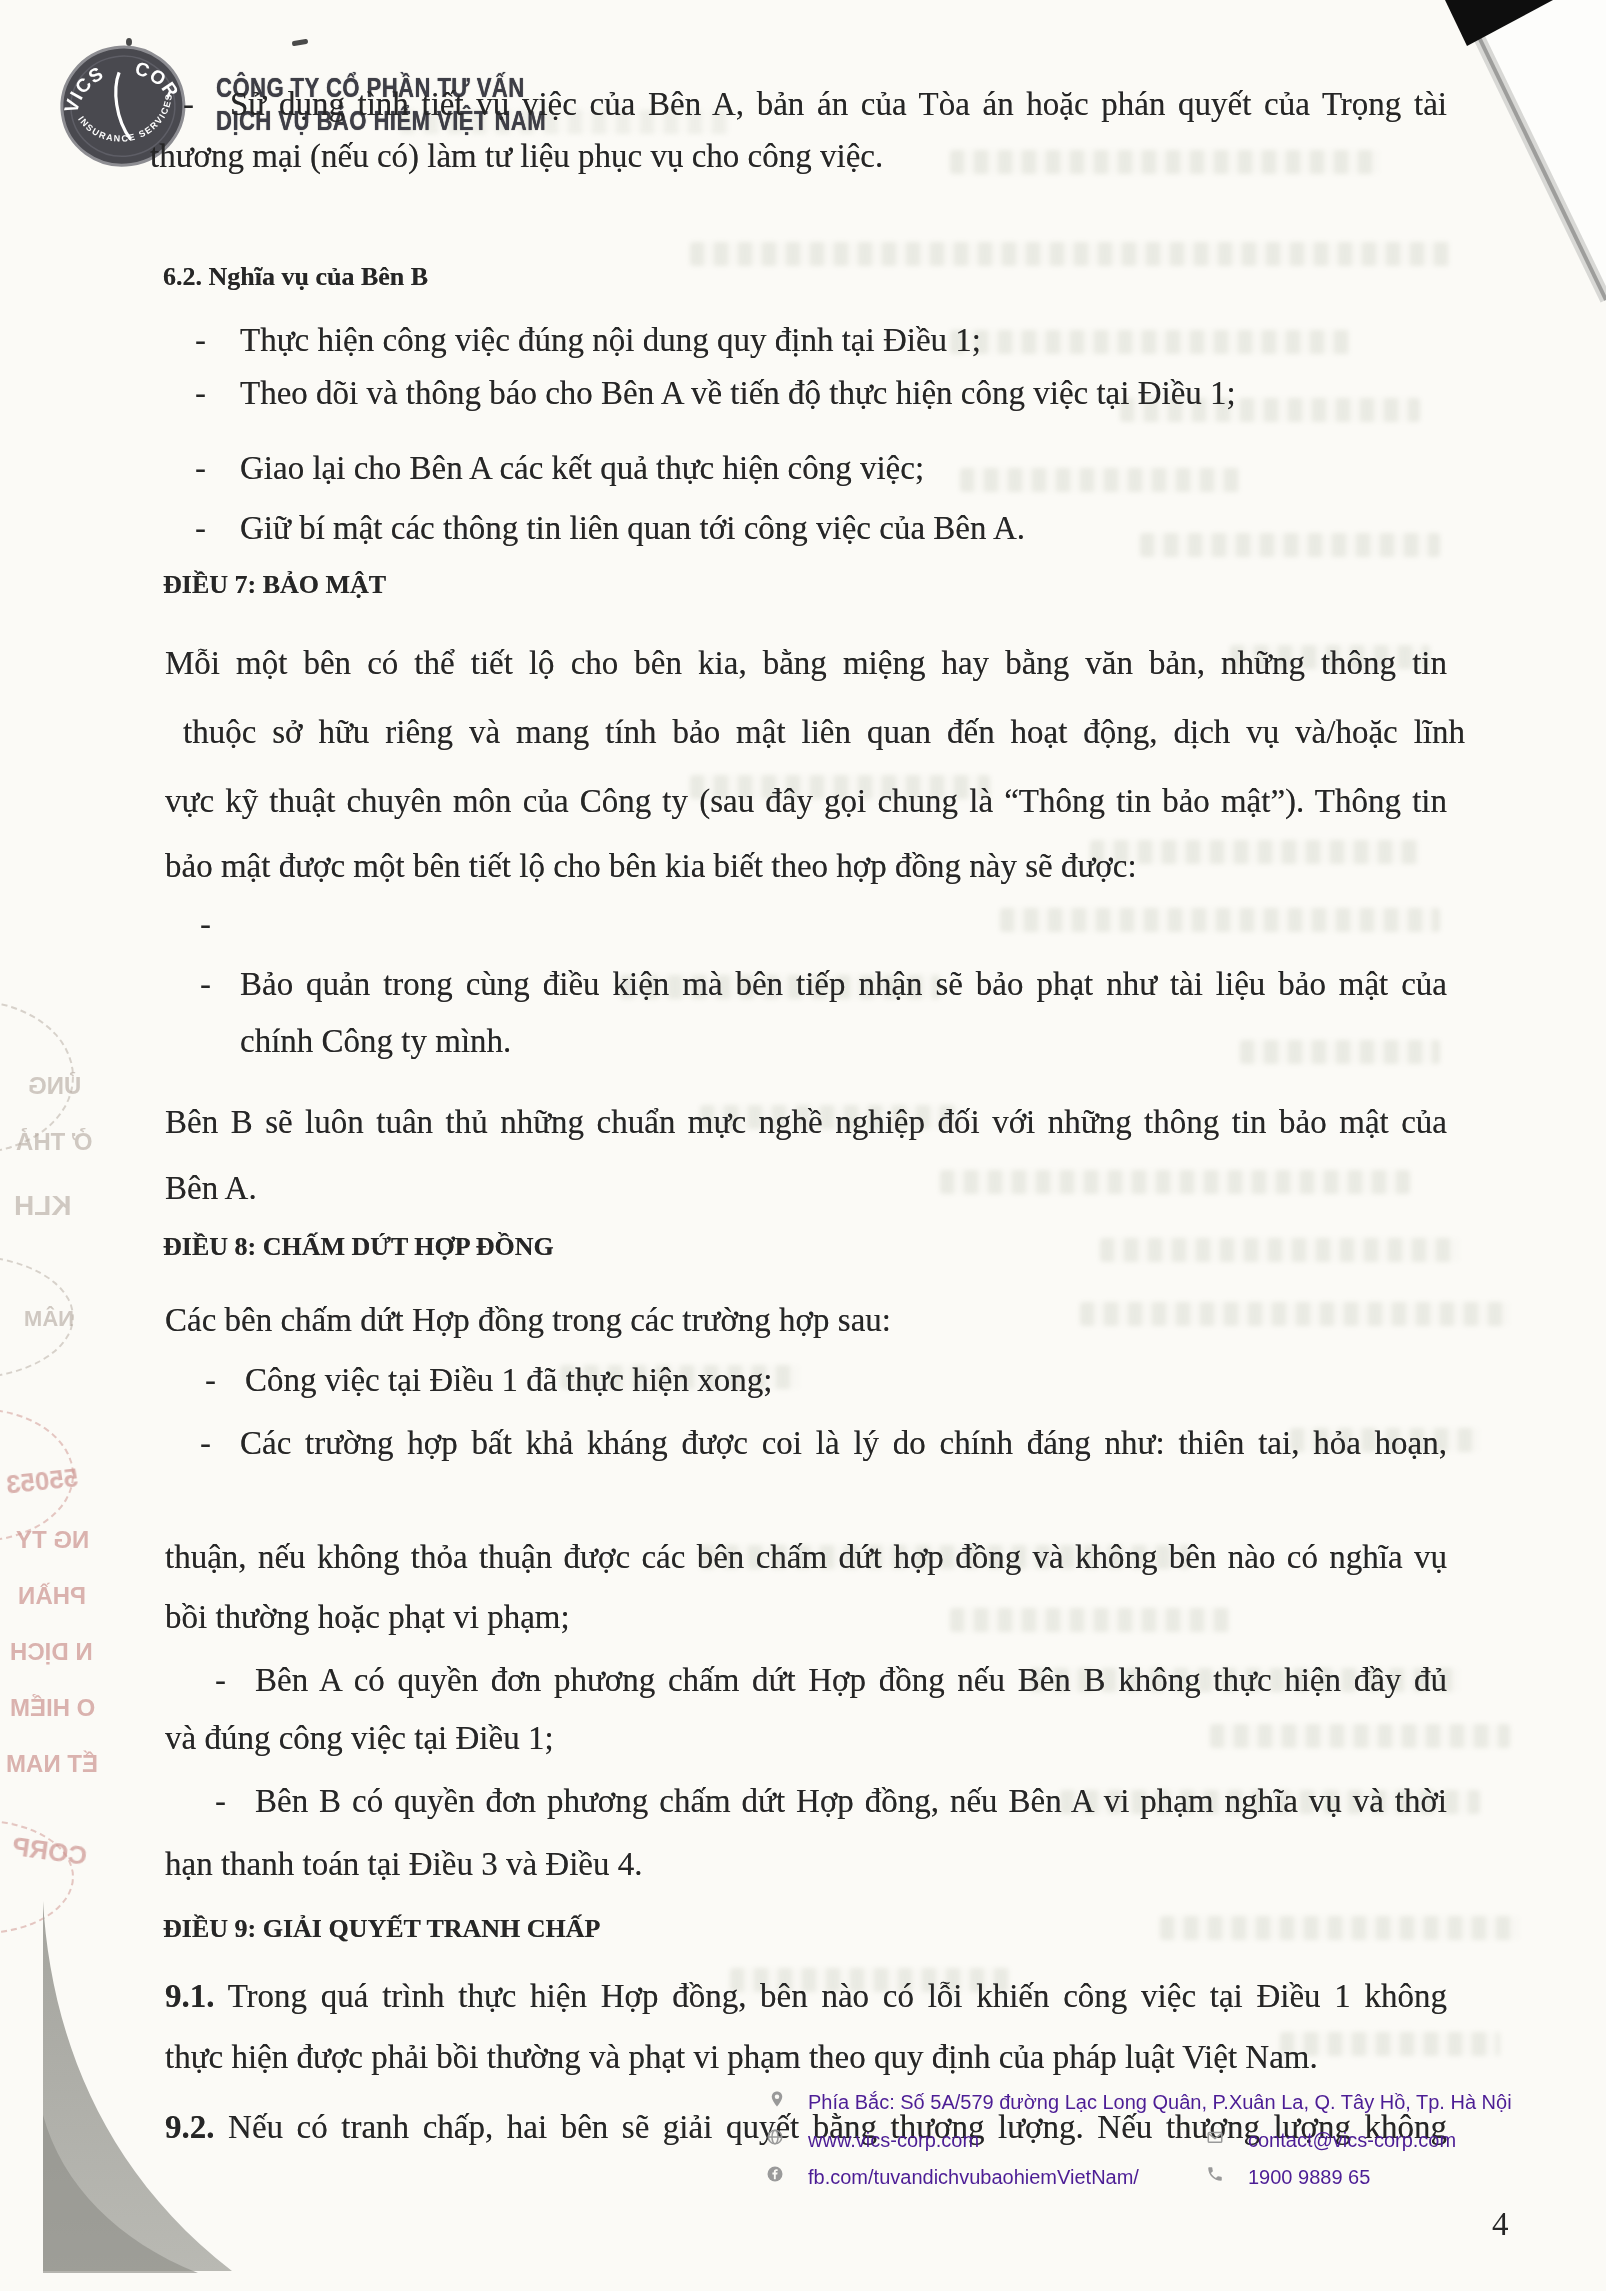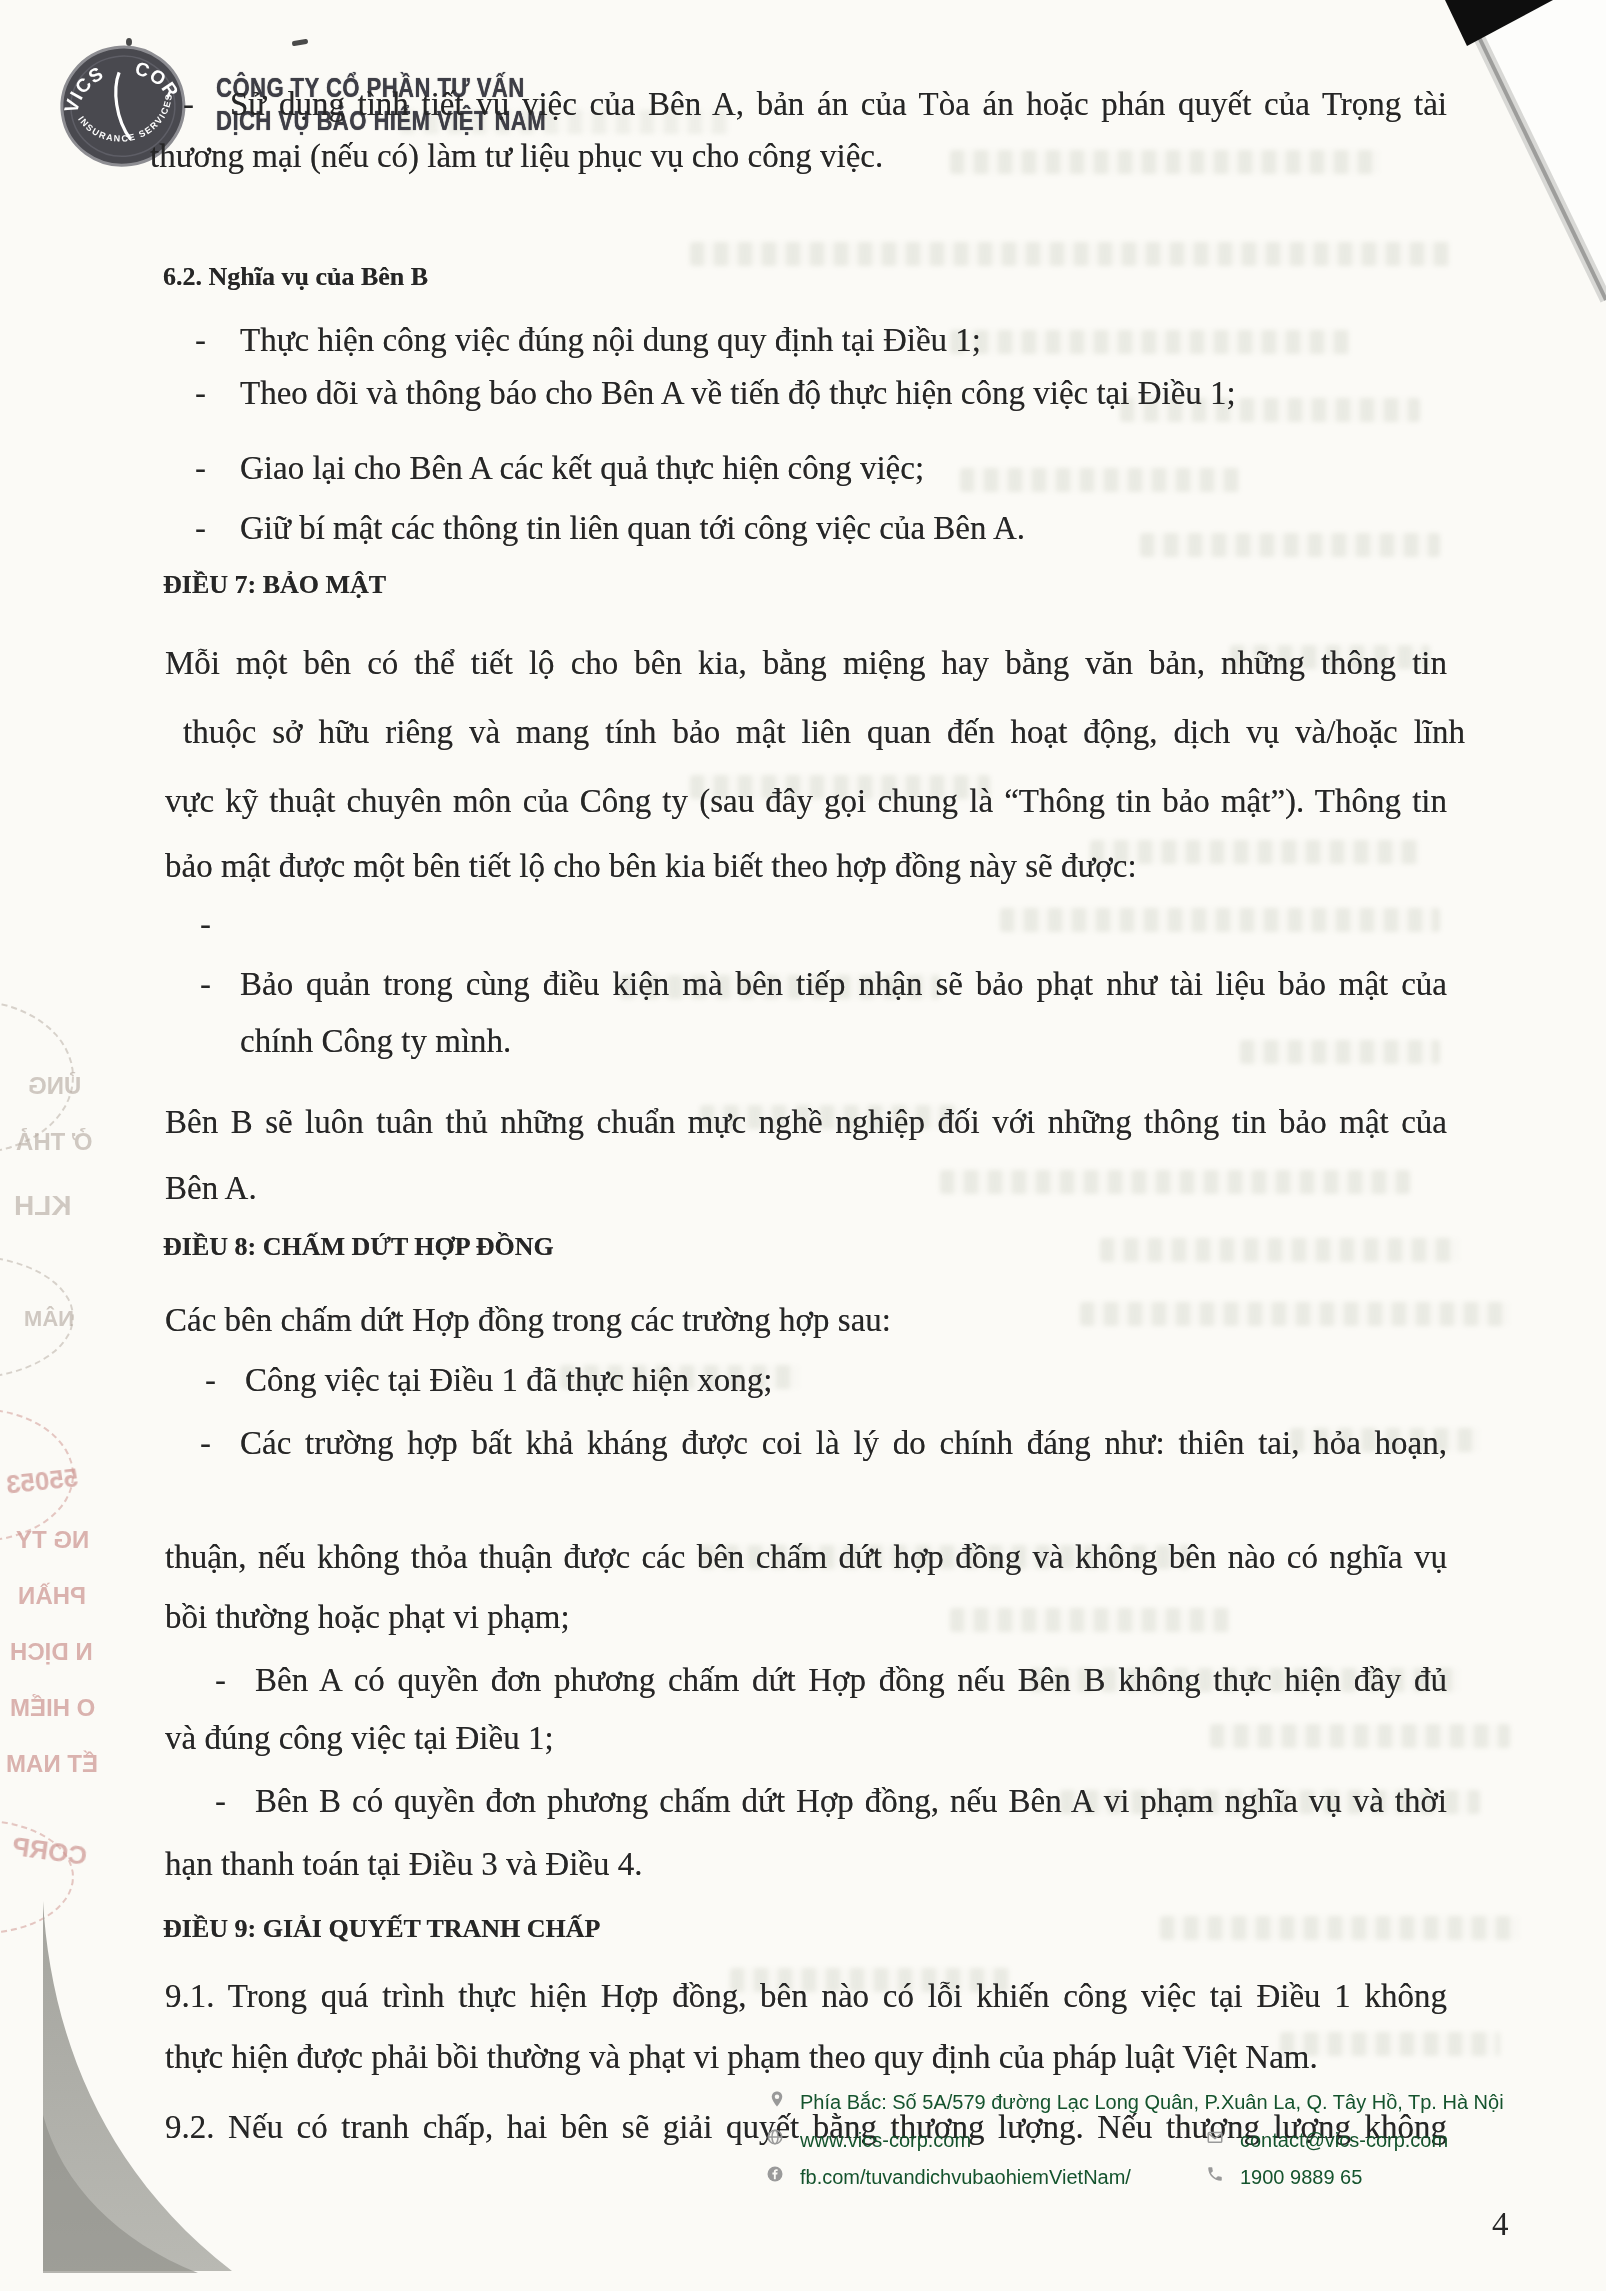--- a/index.html
+++ b/index.html
@@ -1,29 +1,29 @@
 <!DOCTYPE html>
 <html><head>
 <meta charset="utf-8">
 <style>
   html,body{margin:0;padding:0;background:#e8e8e4;}
   .page{position:relative;width:1606px;height:2291px;margin:0 auto;background:#fbfaf6;overflow:hidden;
         font-family:"Liberation Serif",serif;color:#262626;}
   
   .tl{position:absolute;font-size:33px;white-space:nowrap;text-shadow:0 0 .5px rgba(30,30,30,.55);}
   .j{white-space:normal;text-align:justify;text-align-last:justify;overflow:hidden;max-height:46px;}
-  .b{font-weight:normal;margin-top:48px;}
+  .b{font-weight:bold;margin-top:48px;}
   .hd{font-weight:bold;font-size:26px;}
   .dash{position:absolute;font-size:33px;}
   
   .coname{position:absolute;left:216px;top:72px;font-family:"Liberation Sans",sans-serif;
           font-weight:bold;color:#3e3e46;font-size:27px;line-height:33px;transform:scaleX(.82);
           transform-origin:left top;letter-spacing:.5px;white-space:nowrap;text-shadow:0 0 1px #3e3e46;}
   
-  .ftl{position:absolute;font-family:"Liberation Sans",sans-serif;font-size:20px;color:#14532d;white-space:nowrap;}
+  .ftl{position:absolute;font-family:"Liberation Sans",sans-serif;font-size:20px;color:#4c1d95;white-space:nowrap;margin-left:8px;}
   .fic{position:absolute;width:18px;height:18px;}
   
   .ghost{position:absolute;height:24px;border-radius:3px;opacity:.42;filter:blur(2.6px);
          background:repeating-linear-gradient(90deg,rgba(148,156,132,.4) 0 14px,rgba(148,156,132,.06) 14px 24px);}
   
   .stamp-red{position:absolute;font-family:"Liberation Sans",sans-serif;font-weight:bold;color:#cf9a96;
              opacity:.75;transform:scaleX(-1);font-size:24px;white-space:nowrap;filter:blur(.4px);}
   .stamp-gray{position:absolute;font-family:"Liberation Sans",sans-serif;font-weight:bold;color:#b3a79e;
               opacity:.6;transform:scaleX(-1);font-size:24px;white-space:nowrap;filter:blur(.5px);}
   .arc{position:absolute;border-radius:50%;pointer-events:none;}

